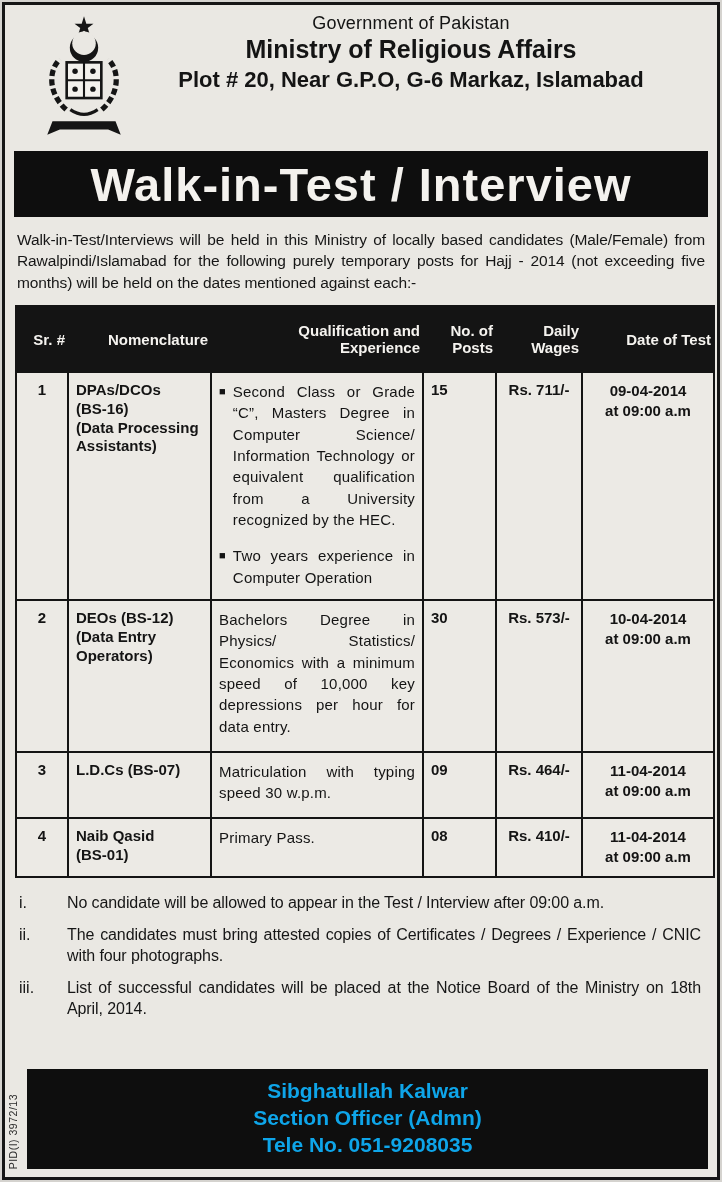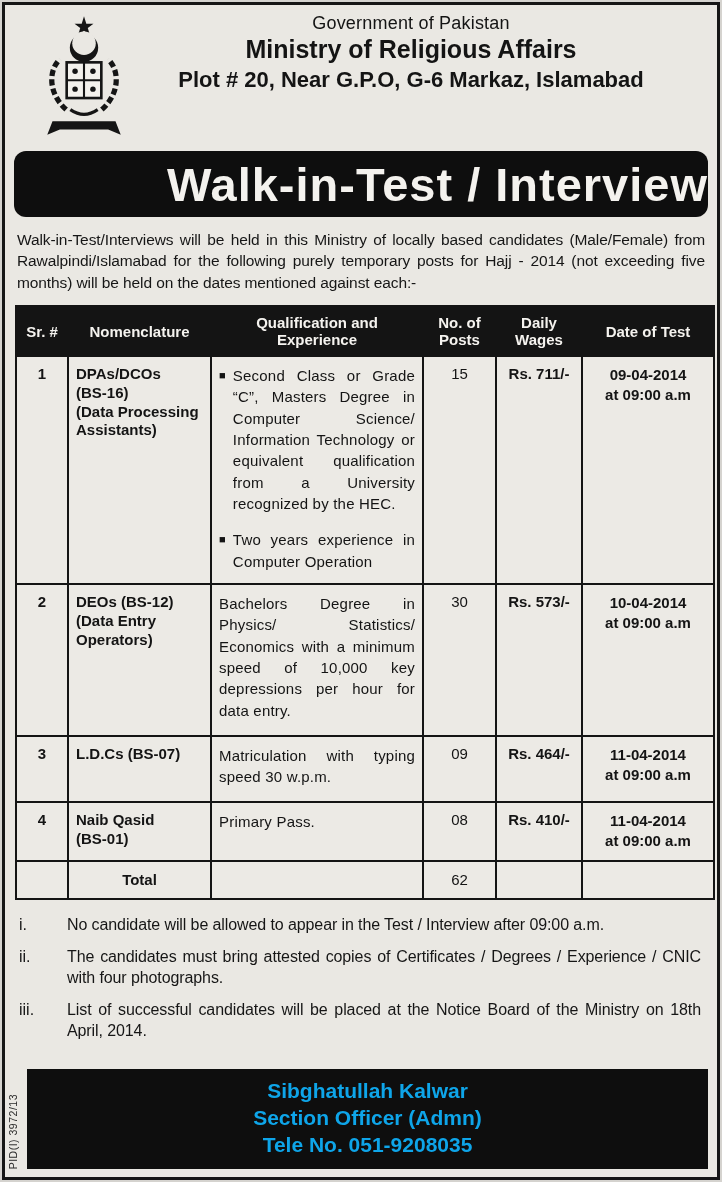--- a/index.html
+++ b/index.html
@@ -34,21 +34,21 @@
   }
   .h-line1 { font-size:18px; font-weight:400; letter-spacing:0.2px; }
   .h-line2, .h-line3 { font-size:25px; font-weight:bold; line-height:1.2; }
   .h-line4 { font-size:22px; font-weight:bold; margin-top:3px; }
 
   
   .banner {
     margin:6px 9px 0 9px;
     background:#0e0e0e;
     height:66px;
-    display:flex; align-items:center; justify-content:flex-end;border-radius:12px;
+    display:flex; align-items:center; justify-content:center;
   }
   .banner-title {
     color:#f4f2ee;
     font-size:47px; font-weight:bold; letter-spacing:1px;
     white-space:nowrap;
   }
 
   
   .intro {
     margin:12px 12px 0 12px;
@@ -63,34 +63,34 @@
     margin:12px 10px 0 10px;
     border-collapse:collapse;
     table-layout:fixed;
     width:calc(100% - 20px);
     color:#141414;
   }
   .jobs th, .jobs td { border:2px solid #141414; }
   .jobs thead th {
     background:#141414; color:#f5f3ef;
     font-size:15px; font-weight:bold;
-    text-align:center; vertical-align:middle;
+    text-align:right; vertical-align:middle;
     white-space:pre-line;
-    height:50px; padding:4px 2px;
+    height:66px; padding:4px 2px;
   }
   .jobs td {
     vertical-align:top;
     font-size:15px;
     padding:8px 7px;
     background:#eceae5;
   }
   td.c-sr   { text-align:center; font-weight:bold; }
   td.c-nom  { font-weight:bold; white-space:pre-line; line-height:1.25; }
   td.c-qual { text-align:justify; line-height:1.42; letter-spacing:0.2px; }
-  td.c-posts{ text-align:center; font-weight:normal; }
+  td.c-posts{ text-align:left; font-weight:bold; }
   td.c-wages{ text-align:center; font-weight:bold; }
   td.c-date { text-align:center; font-weight:bold; white-space:pre-line; line-height:1.35; }
 
   tr.r1 { height:228px; }
   tr.r2 { height:152px; }
   tr.r3 { height:66px; }
   tr.r4 { height:46px; }
   tr.tr-total { height:38px; }
   tr.r3 td.c-qual, tr.r4 td.c-qual { }
 
@@ -237,28 +237,20 @@
         <tr class="r4">
           <td class="c-sr">4</td>
           <td class="c-nom">Naib Qasid
 (BS-01)</td>
           <td class="c-qual">Primary Pass.</td>
           <td class="c-posts">08</td>
           <td class="c-wages">Rs. 410/-</td>
           <td class="c-date">11-04-2014
 at 09:00 a.m</td>
         </tr>
-        <tr class="tr-total">
-          <td></td>
-          <td class="c-total">Total</td>
-          <td></td>
-          <td class="c-posts">62</td>
-          <td></td>
-          <td></td>
-        </tr>
       </tbody>
     </table>
 
     <div class="notes">
       <div class="note">
         <span class="nnum">i.</span>
         <span class="ntext">No candidate will be allowed to appear in the Test / Interview after 09:00 a.m.</span>
       </div>
       <div class="note">
         <span class="nnum">ii.</span>

